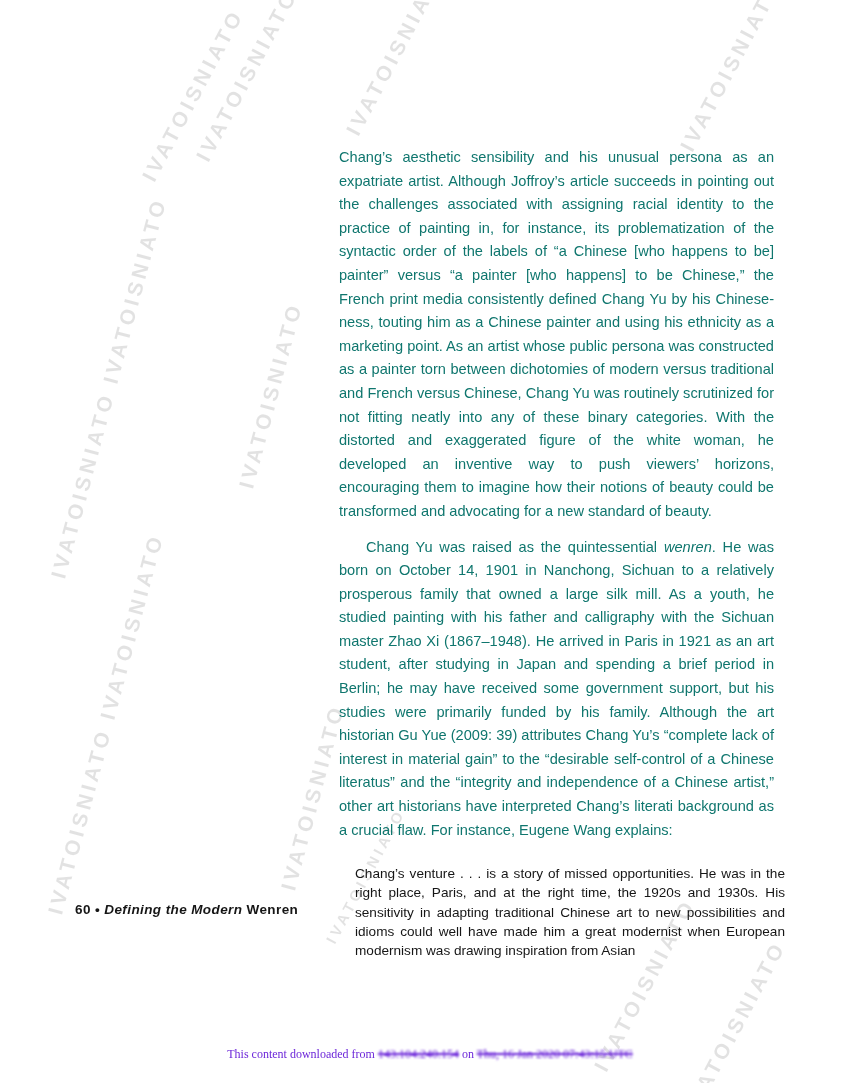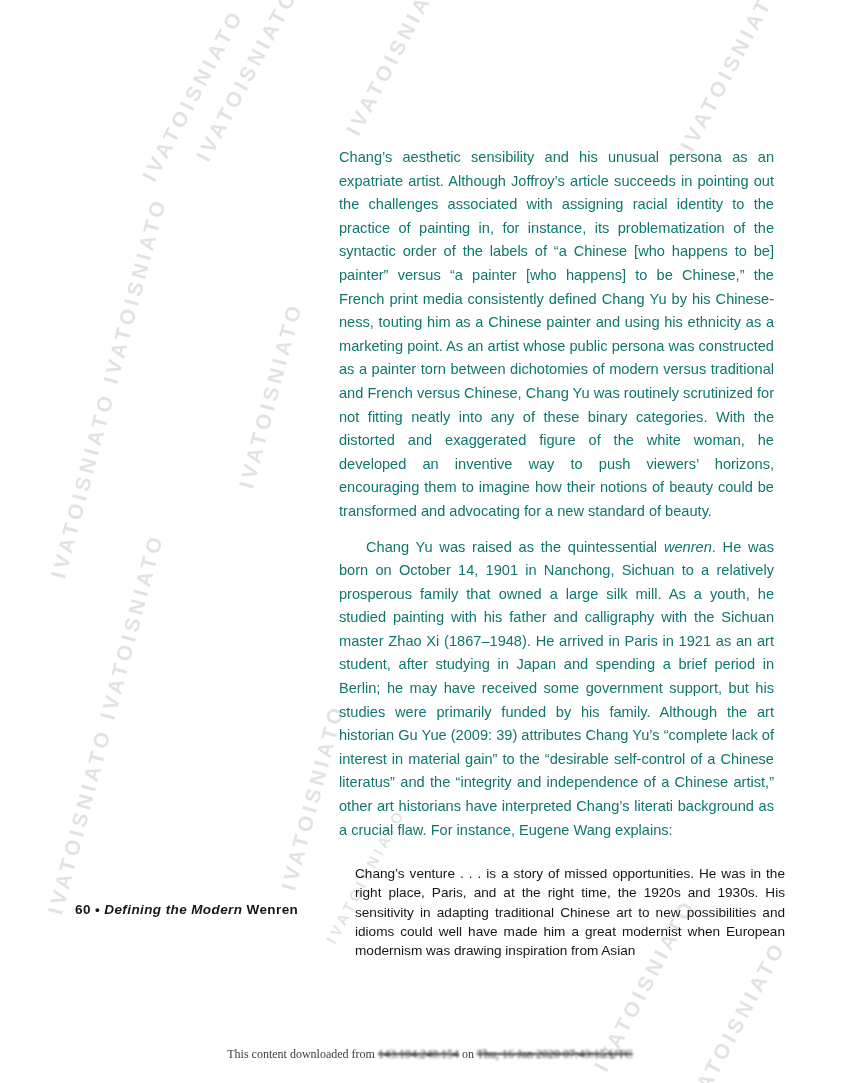--- a/index.html
+++ b/index.html
@@ -75,21 +75,21 @@
 
   
   .jstor-foot {
     position: absolute;
     left: 0; right: 0; top: 1046px;
     z-index: 1;
     text-align: center;
     font-family: "Liberation Serif", serif;
     font-size: 12px;
     line-height: 17px;
-    color: #404040;
+    color: #6d28d9;
   }
   .redacted {
     filter: blur(1.3px);
     text-decoration: line-through;
     text-decoration-thickness: 2px;
   }
 </style>
 </head>
 <body>
 

